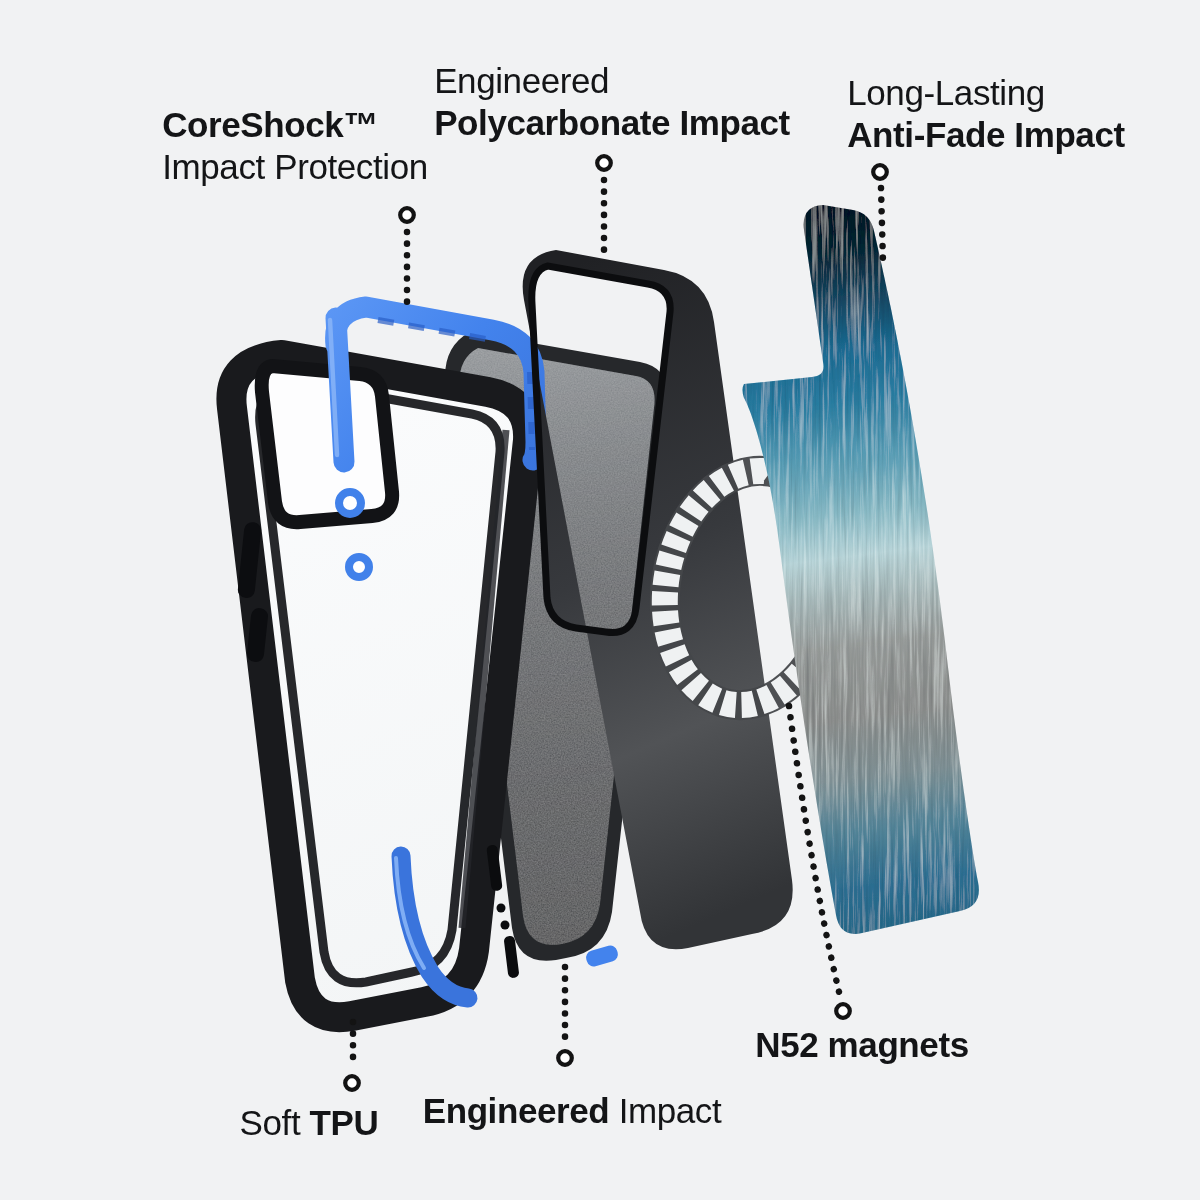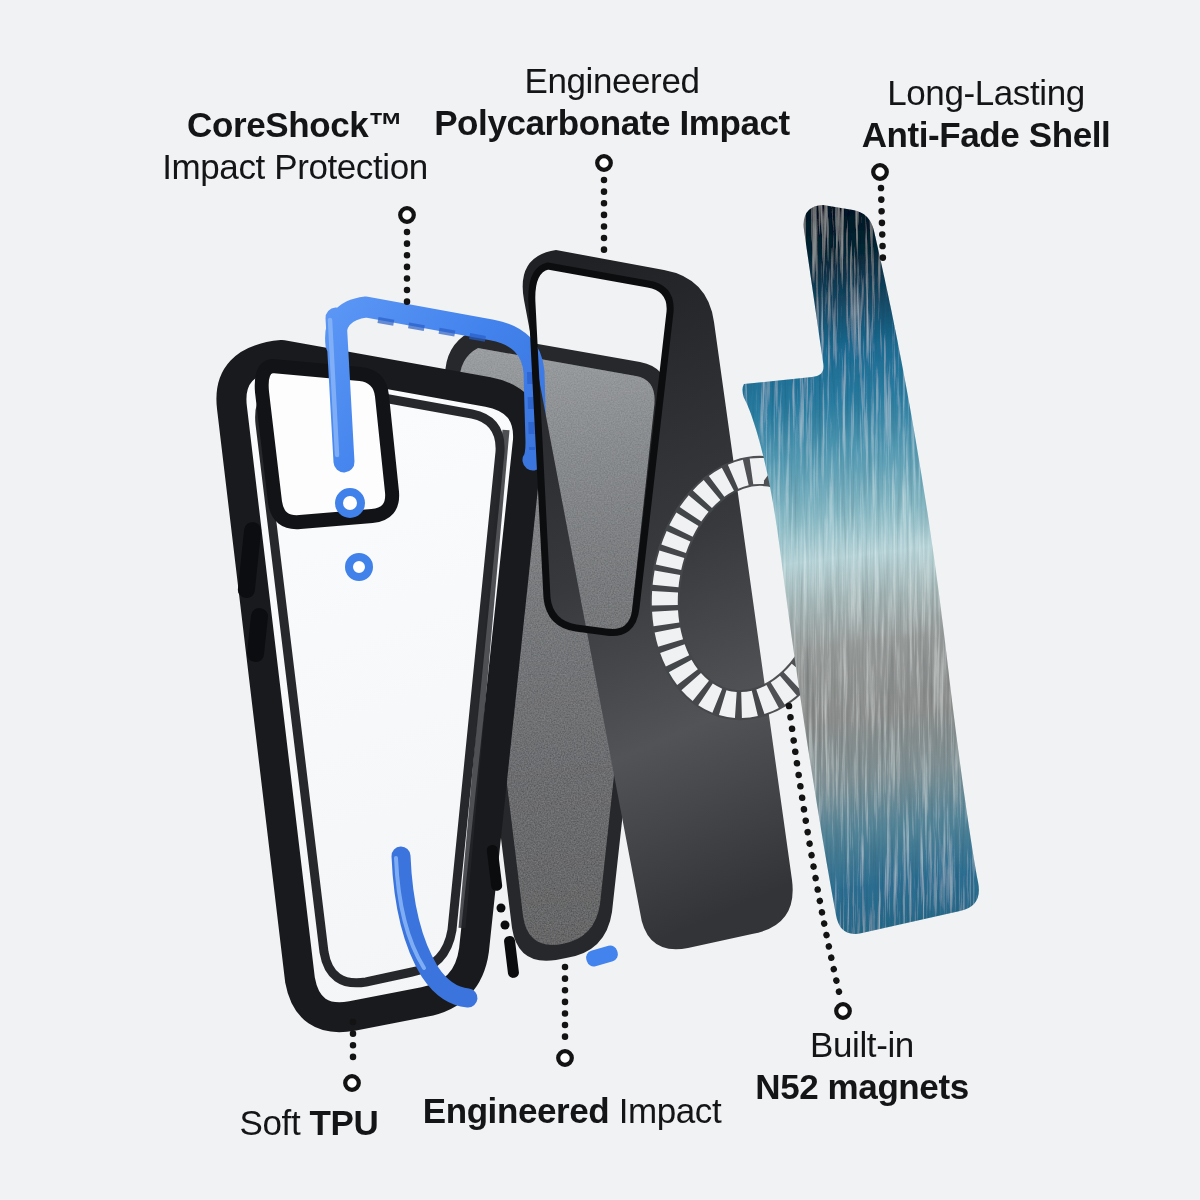--- a/index.html
+++ b/index.html
@@ -7,21 +7,21 @@
     width:1200px;height:1200px;
     background:#f1f2f3;
     font-family:"Liberation Sans","DejaVu Sans",sans-serif;
     overflow:hidden;
   }
   .stage{position:relative;width:1200px;height:1200px;}
   .art{position:absolute;left:0;top:0;}
   .callout{
     position:absolute;
     transform:translateX(-50%);
-    text-align:center;
+    text-align:left;
     color:#141517;
     font-size:35px;
     line-height:42px;
     letter-spacing:-0.4px;
     white-space:nowrap;
   }
   .callout b{font-weight:700;}
 </style>
 </head>
 <body>
@@ -214,29 +214,28 @@
     <div>Impact Protection</div>
   </div>
 
   <div class="callout" style="left:612px;top:60px;">
     <div>Engineered</div>
     <div><b>Polycarbonate Impact</b></div>
   </div>
 
   <div class="callout" style="left:986px;top:72px;">
     <div>Long-Lasting</div>
-    <div><b>Anti-Fade Shell</b></div>
+    <div><b>Anti-Fade Impact</b></div>
   </div>
 
   <div class="callout" style="left:309px;top:1102px;">
     <span>Soft </span><b>TPU</b>
   </div>
 
   <div class="callout" style="left:572px;top:1090px;">
     <b>Engineered</b><span> Impact</span>
   </div>
 
   <div class="callout" style="left:862px;top:1024px;">
-    <div>Built-in</div>
     <div><b>N52 magnets</b></div>
   </div>
 
 </div>
 
 </body></html>

